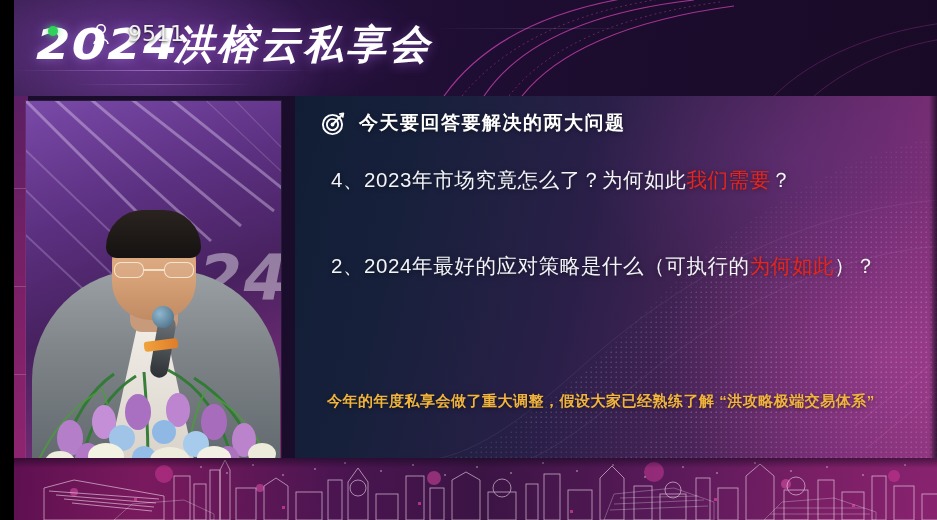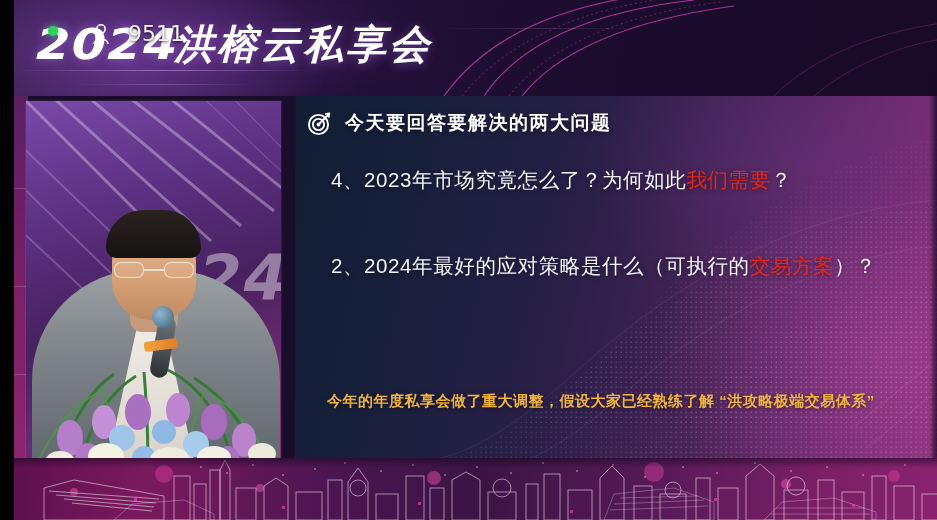--- a/index.html
+++ b/index.html
@@ -146,21 +146,21 @@
       radial-gradient(ellipse 300px 220px at 78% 18%, rgba(120,60,150,.30), rgba(0,0,0,0) 70%),
       linear-gradient(103deg,#111d35 0%,#17203b 18%,#2a1f48 44%,#4a2458 66%,#6e2a6d 84%,#8b3179 100%);
   }
   .slide-dots{ position:absolute; inset:0; opacity:.55; }
   .slide-edge-r{
     position:absolute; right:0; top:0; width:10px; height:100%;
     background:linear-gradient(90deg, rgba(0,0,0,0), rgba(10,5,18,.85));
   }
 
   .slide-heading{
-    position:absolute; left:12px; top:14px;
+    position:absolute; left:26px; top:14px;
     display:flex; align-items:center; gap:13px;
   }
   .slide-heading .h-text{
     color:#ffffff; font-size:19px; font-weight:bold; letter-spacing:1.5px;
     text-shadow:0 1px 4px rgba(0,0,0,.5);
   }
   .target-icon{ display:block; }
 
   .bullet{
     position:absolute; left:36px; color:#f2f4f8;
@@ -376,21 +376,21 @@
         </svg>
       </span>
       <span class="h-text">今天要回答要解决的两大问题</span>
     </div>
 
     <div class="bullet b1">
       <span>4、2023年市场究竟怎么了？为何如此</span><span class="hl">我们需要</span><span>？</span>
     </div>
 
     <div class="bullet b2">
-      <span>2、2024年最好的应对策略是什么（可执行的</span><span class="hl">交易方案</span><span>）？</span>
+      <span>2、2024年最好的应对策略是什么（可执行的</span><span class="hl">为何如此</span><span>）？</span>
     </div>
 
 
     <div class="footnote">今年的年度私享会做了重大调整，假设大家已经熟练了解 “洪攻略极端交易体系”</div>
 
     <div class="slide-edge-r"></div>
   </div>
 
   <div class="skyline">
     <svg width="937" height="62" viewBox="0 0 937 62">

